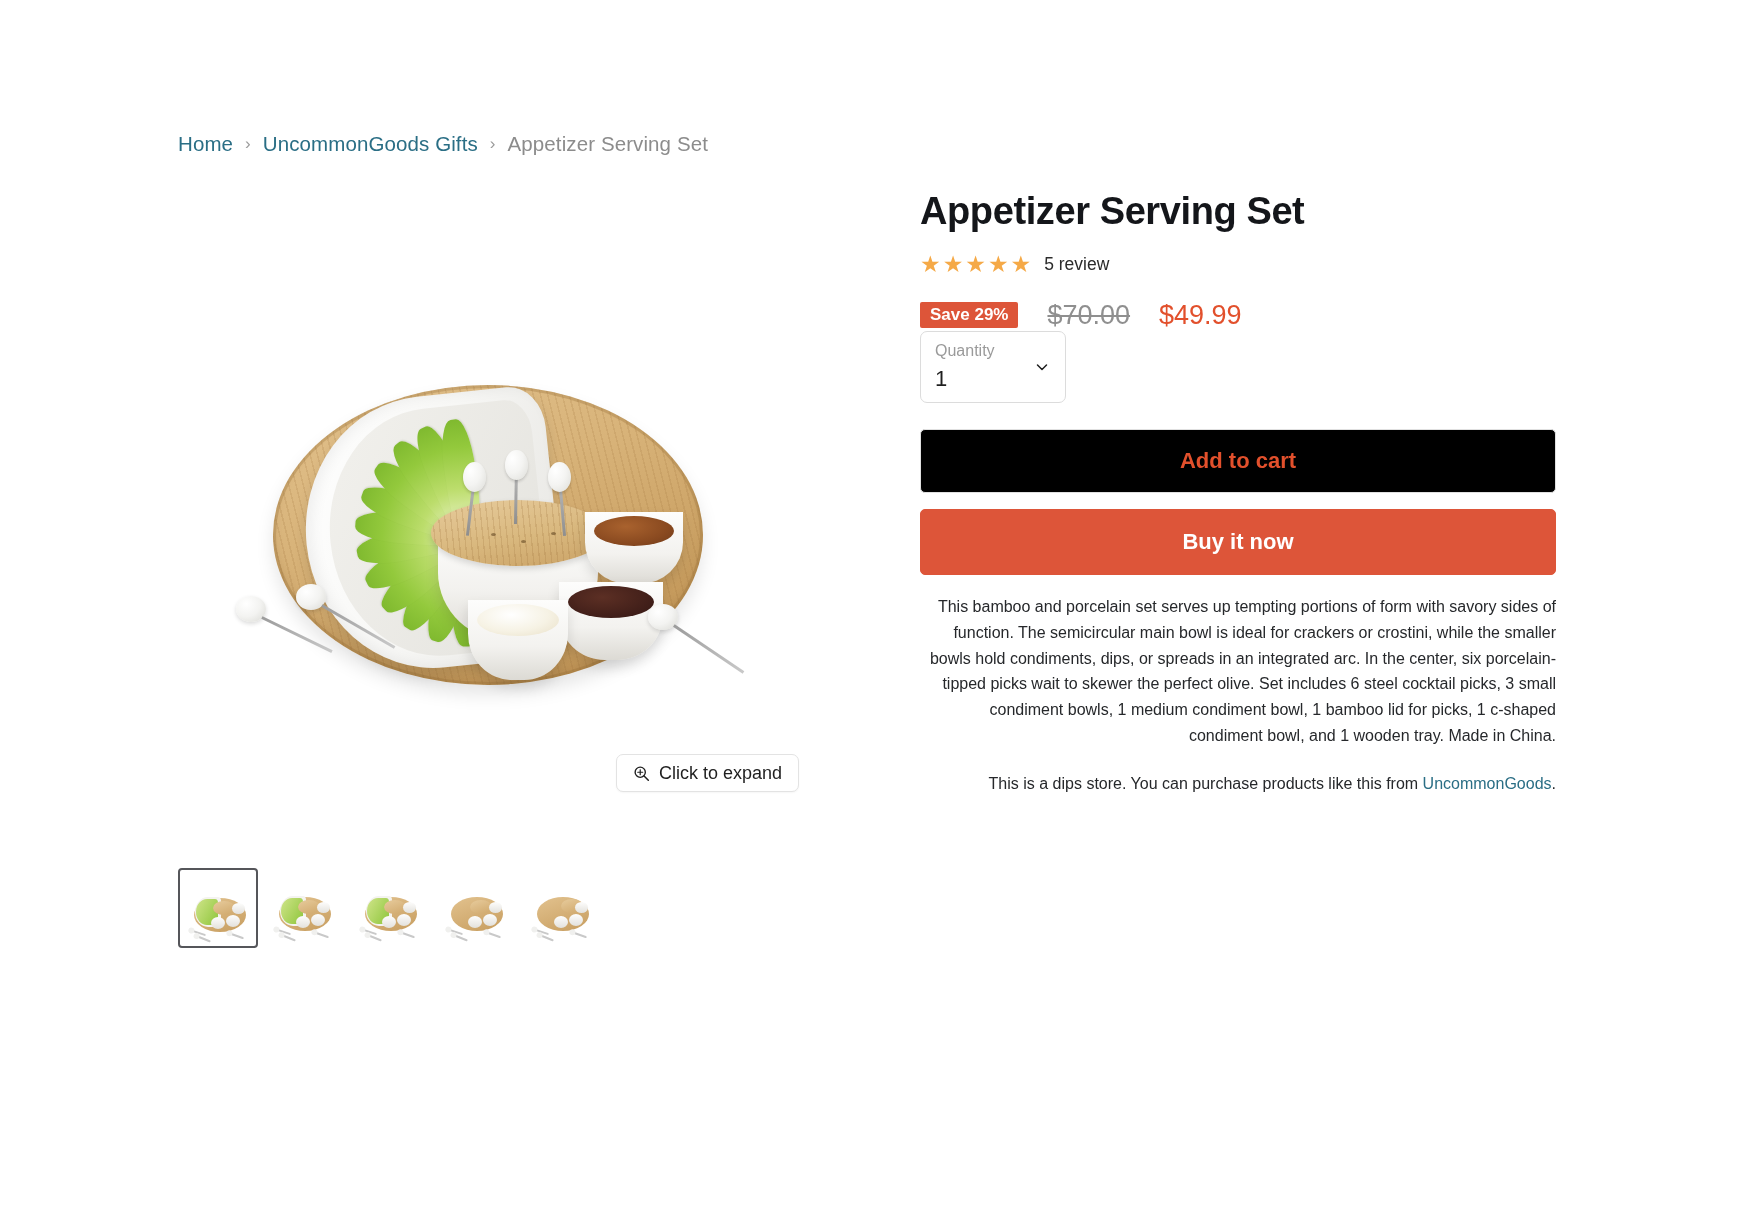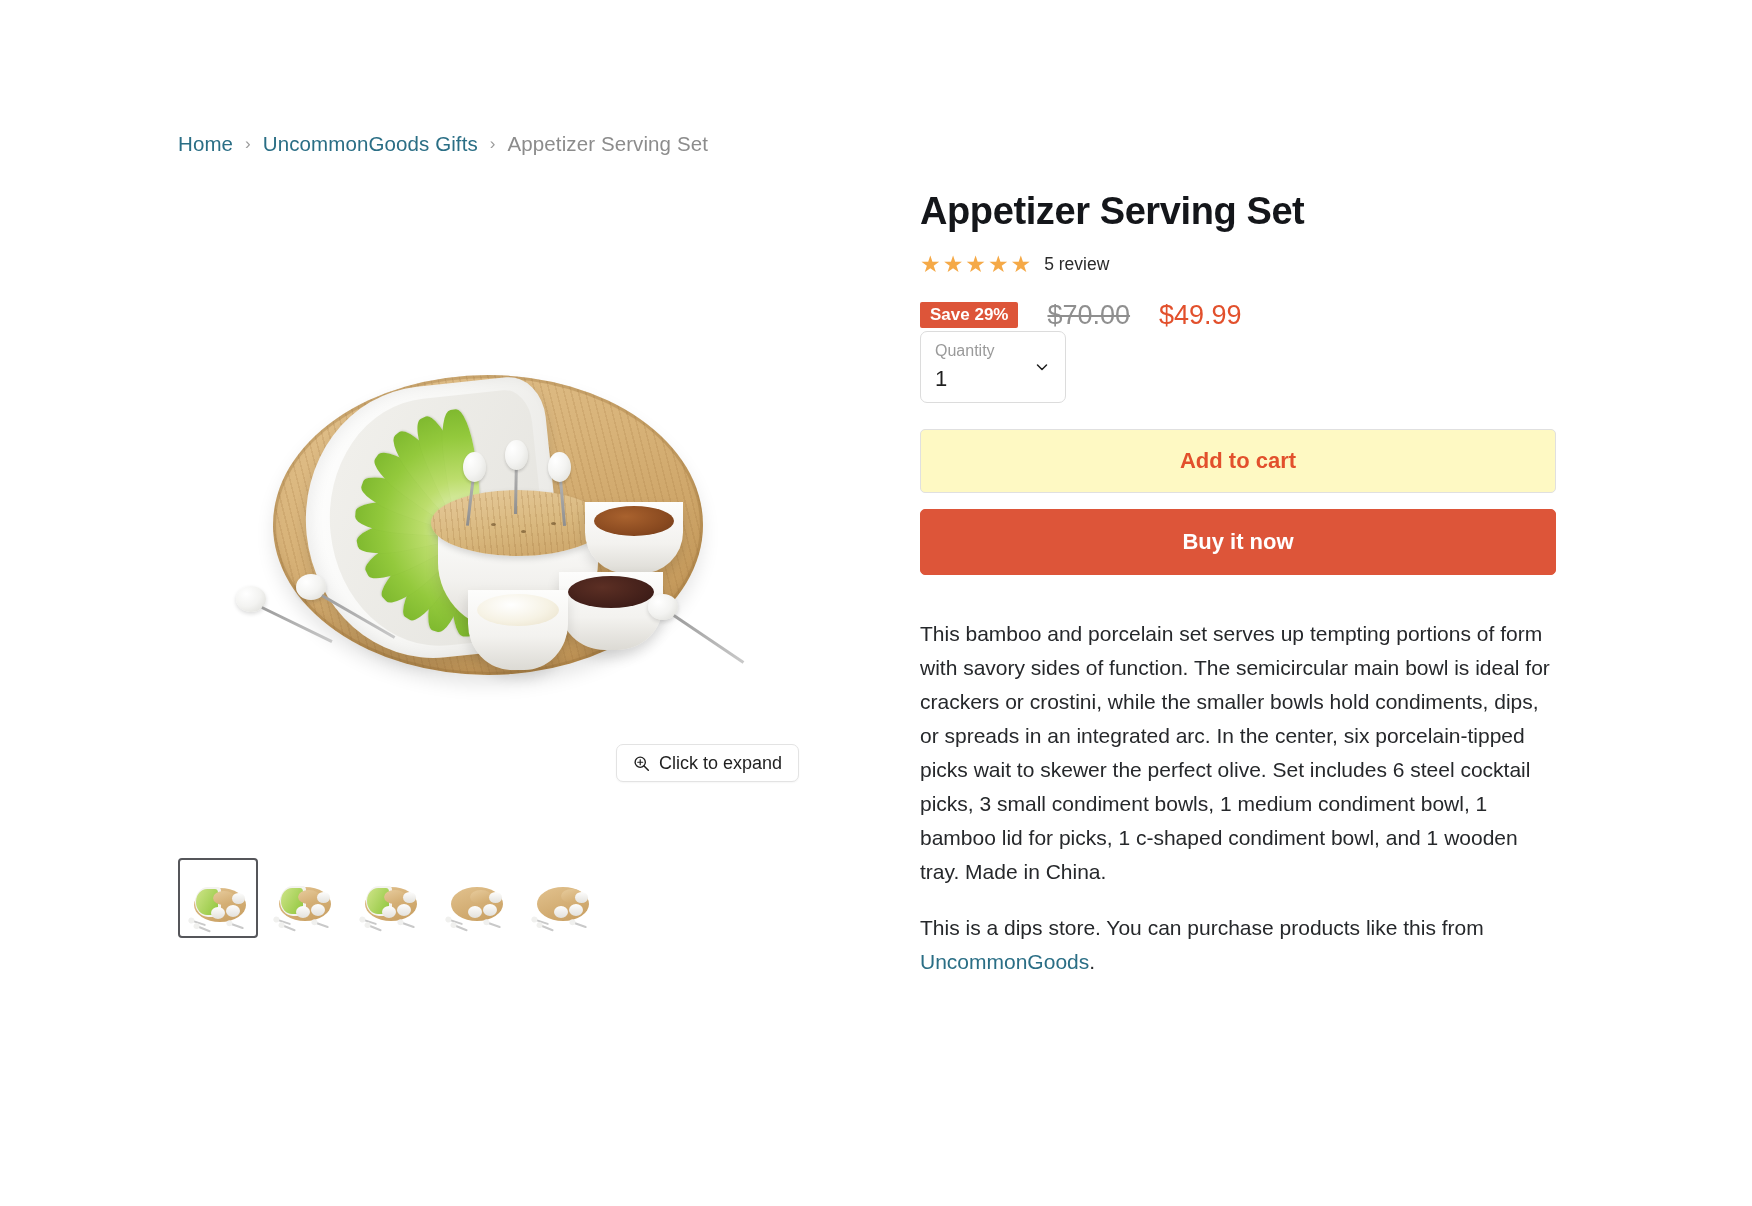--- a/index.html
+++ b/index.html
@@ -23,21 +23,21 @@
     font-size: 20.5px;
     letter-spacing: .1px;
   }
   .crumb-link { color: #2a6e85; text-decoration: none; }
   .crumb-sep { color: #9b9b9b; margin: 0 12px; font-size: 17px; }
   .crumb-current { color: #8c8c8c; }
 
   
   .gallery {
     position: absolute;
-    left: 178px; top: 190px;
+    left: 178px; top: 200px;
     width: 672px; height: 720px;
   }
   .hero {
     position: relative;
     width: 672px; height: 640px;
     background: #ffffff;
     overflow: hidden;
   }
   .hero-stage {
     position: absolute;
@@ -312,37 +312,38 @@
     width: 636px;
     border-radius: 5px;
     font-size: 22px;
     font-weight: 700;
     display: flex; align-items: center; justify-content: center;
     cursor: pointer;
   }
   .btn-add {
     margin-top: 26px;
     height: 64px;
-    background: #fef9c3;
+    background: #000000;
     border: 1px solid #e0e0e0;
     color: #e2502c;
   }
   .btn-buy {
     margin-top: 16px;
     height: 66px;
     background: #dd5539;
     border: 1px solid #dd5539;
     color: #ffffff;
   }
 
   .desc {
-    margin-top: 42px;
-    font-size: 21px;
+    margin-top: 19px;
+    font-size: 16px;
     line-height: 1.62;
     color: #26282b;
+    text-align: right;
   }
   .desc p { margin: 0 0 22px; }
   .desc p:last-child { margin-bottom: 0; }
   .desc a { color: #2a6e85; text-decoration: none; }
 </style>
 </head>
 <body>
 
 <div class="page">
 

